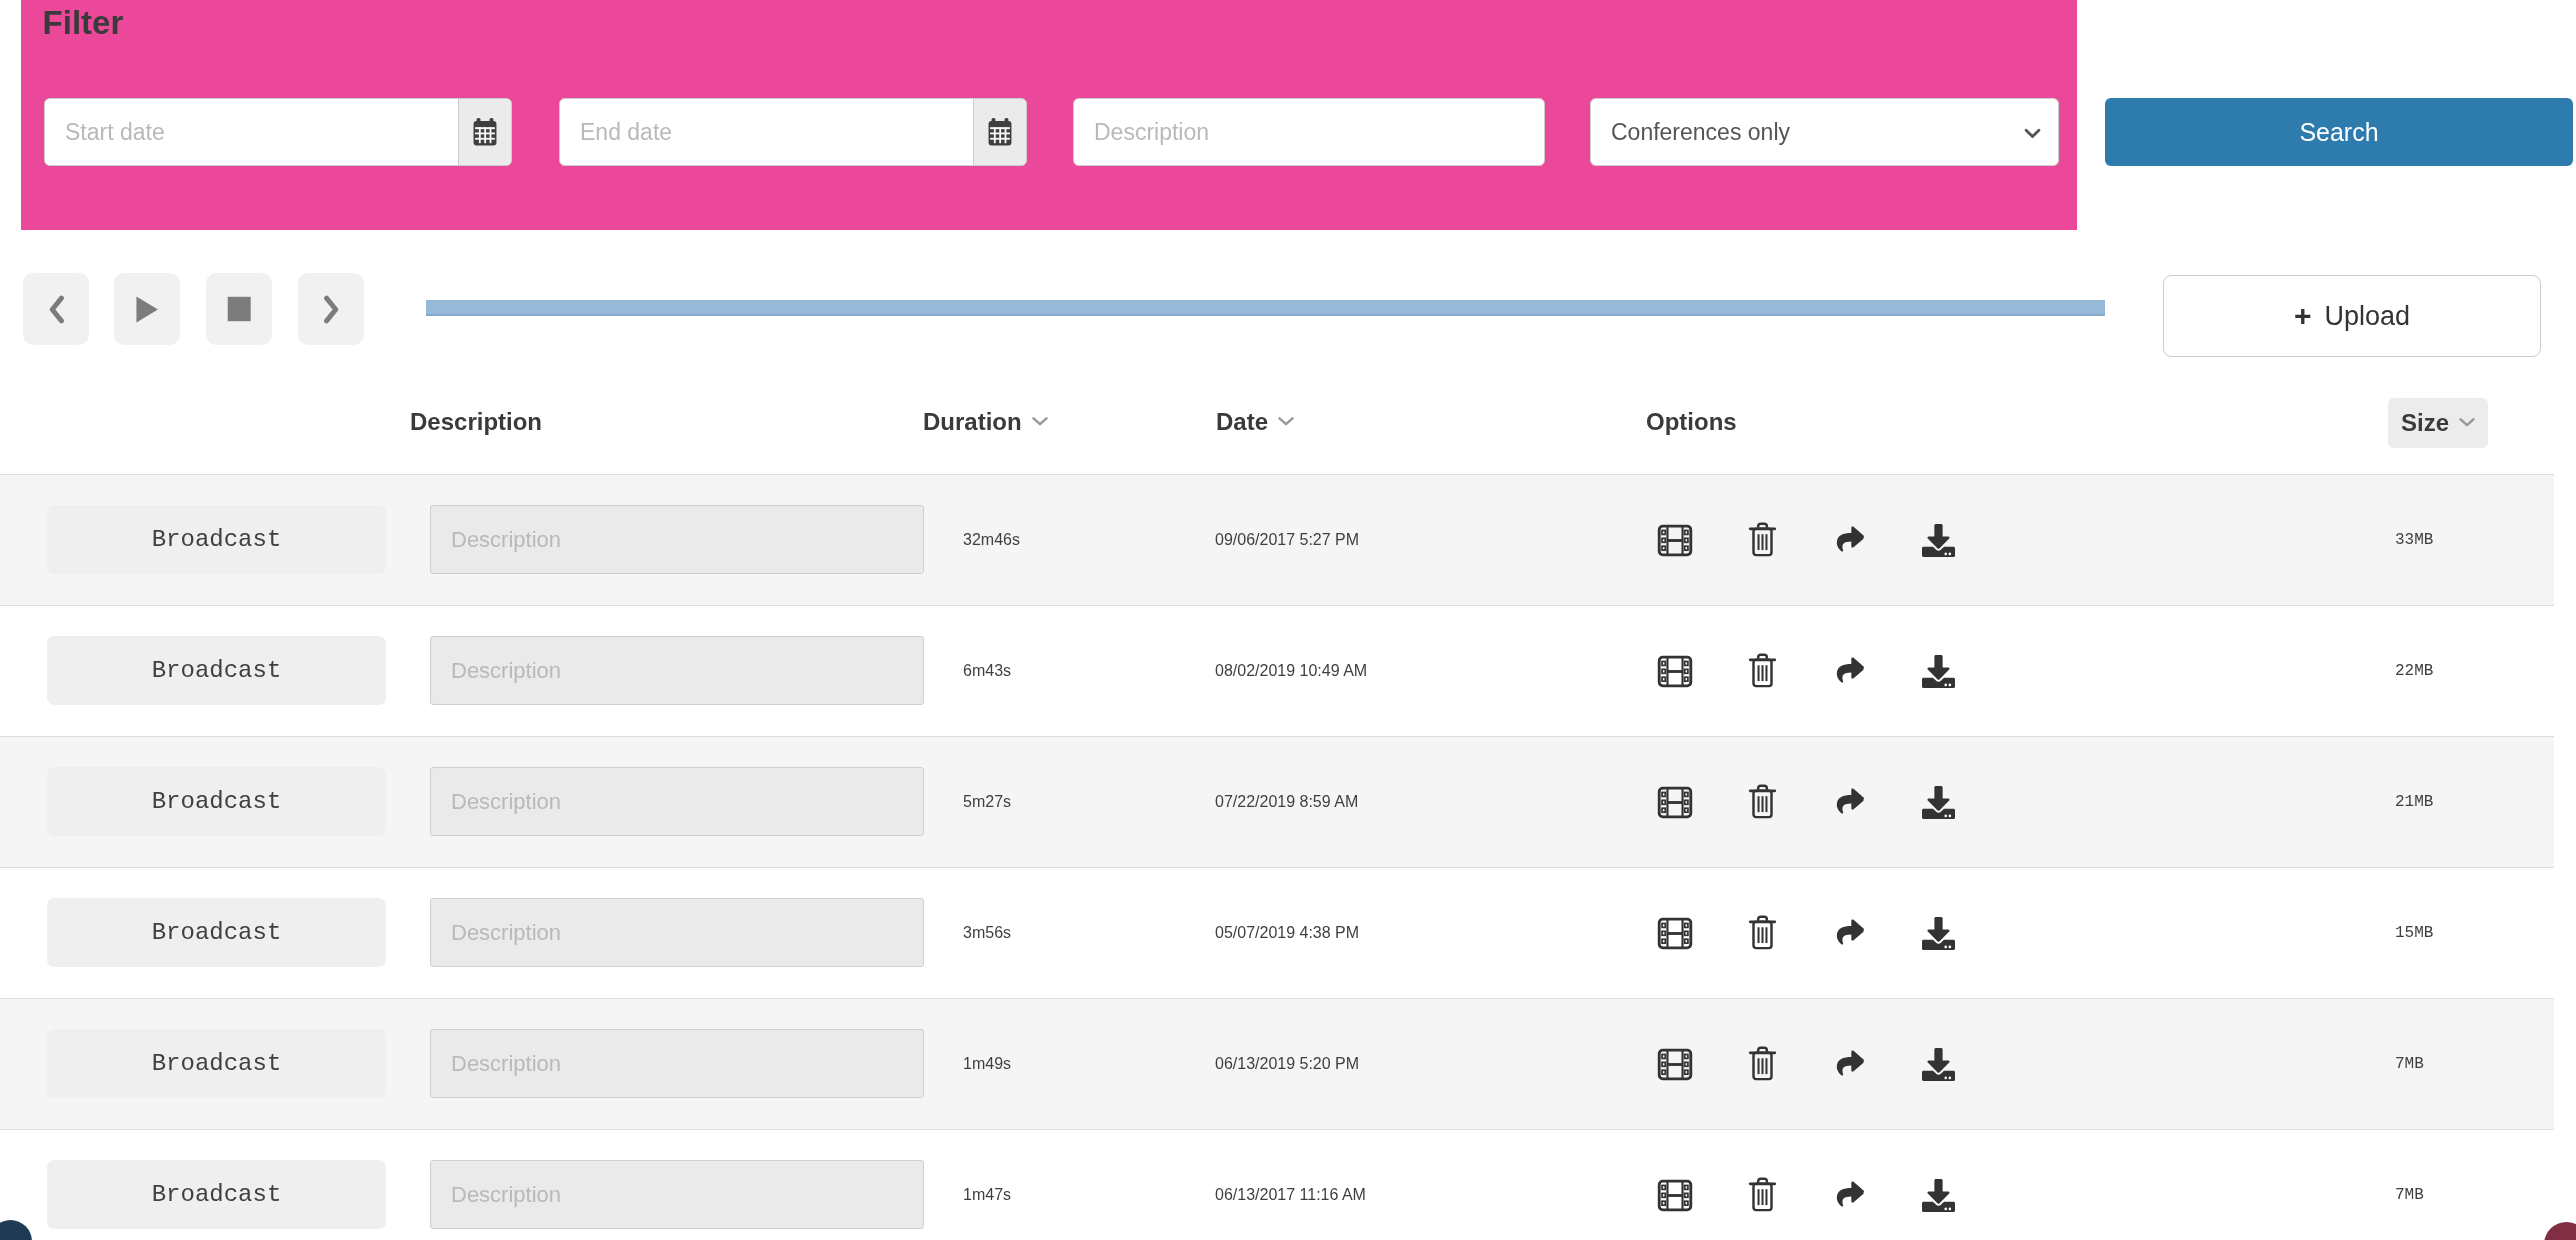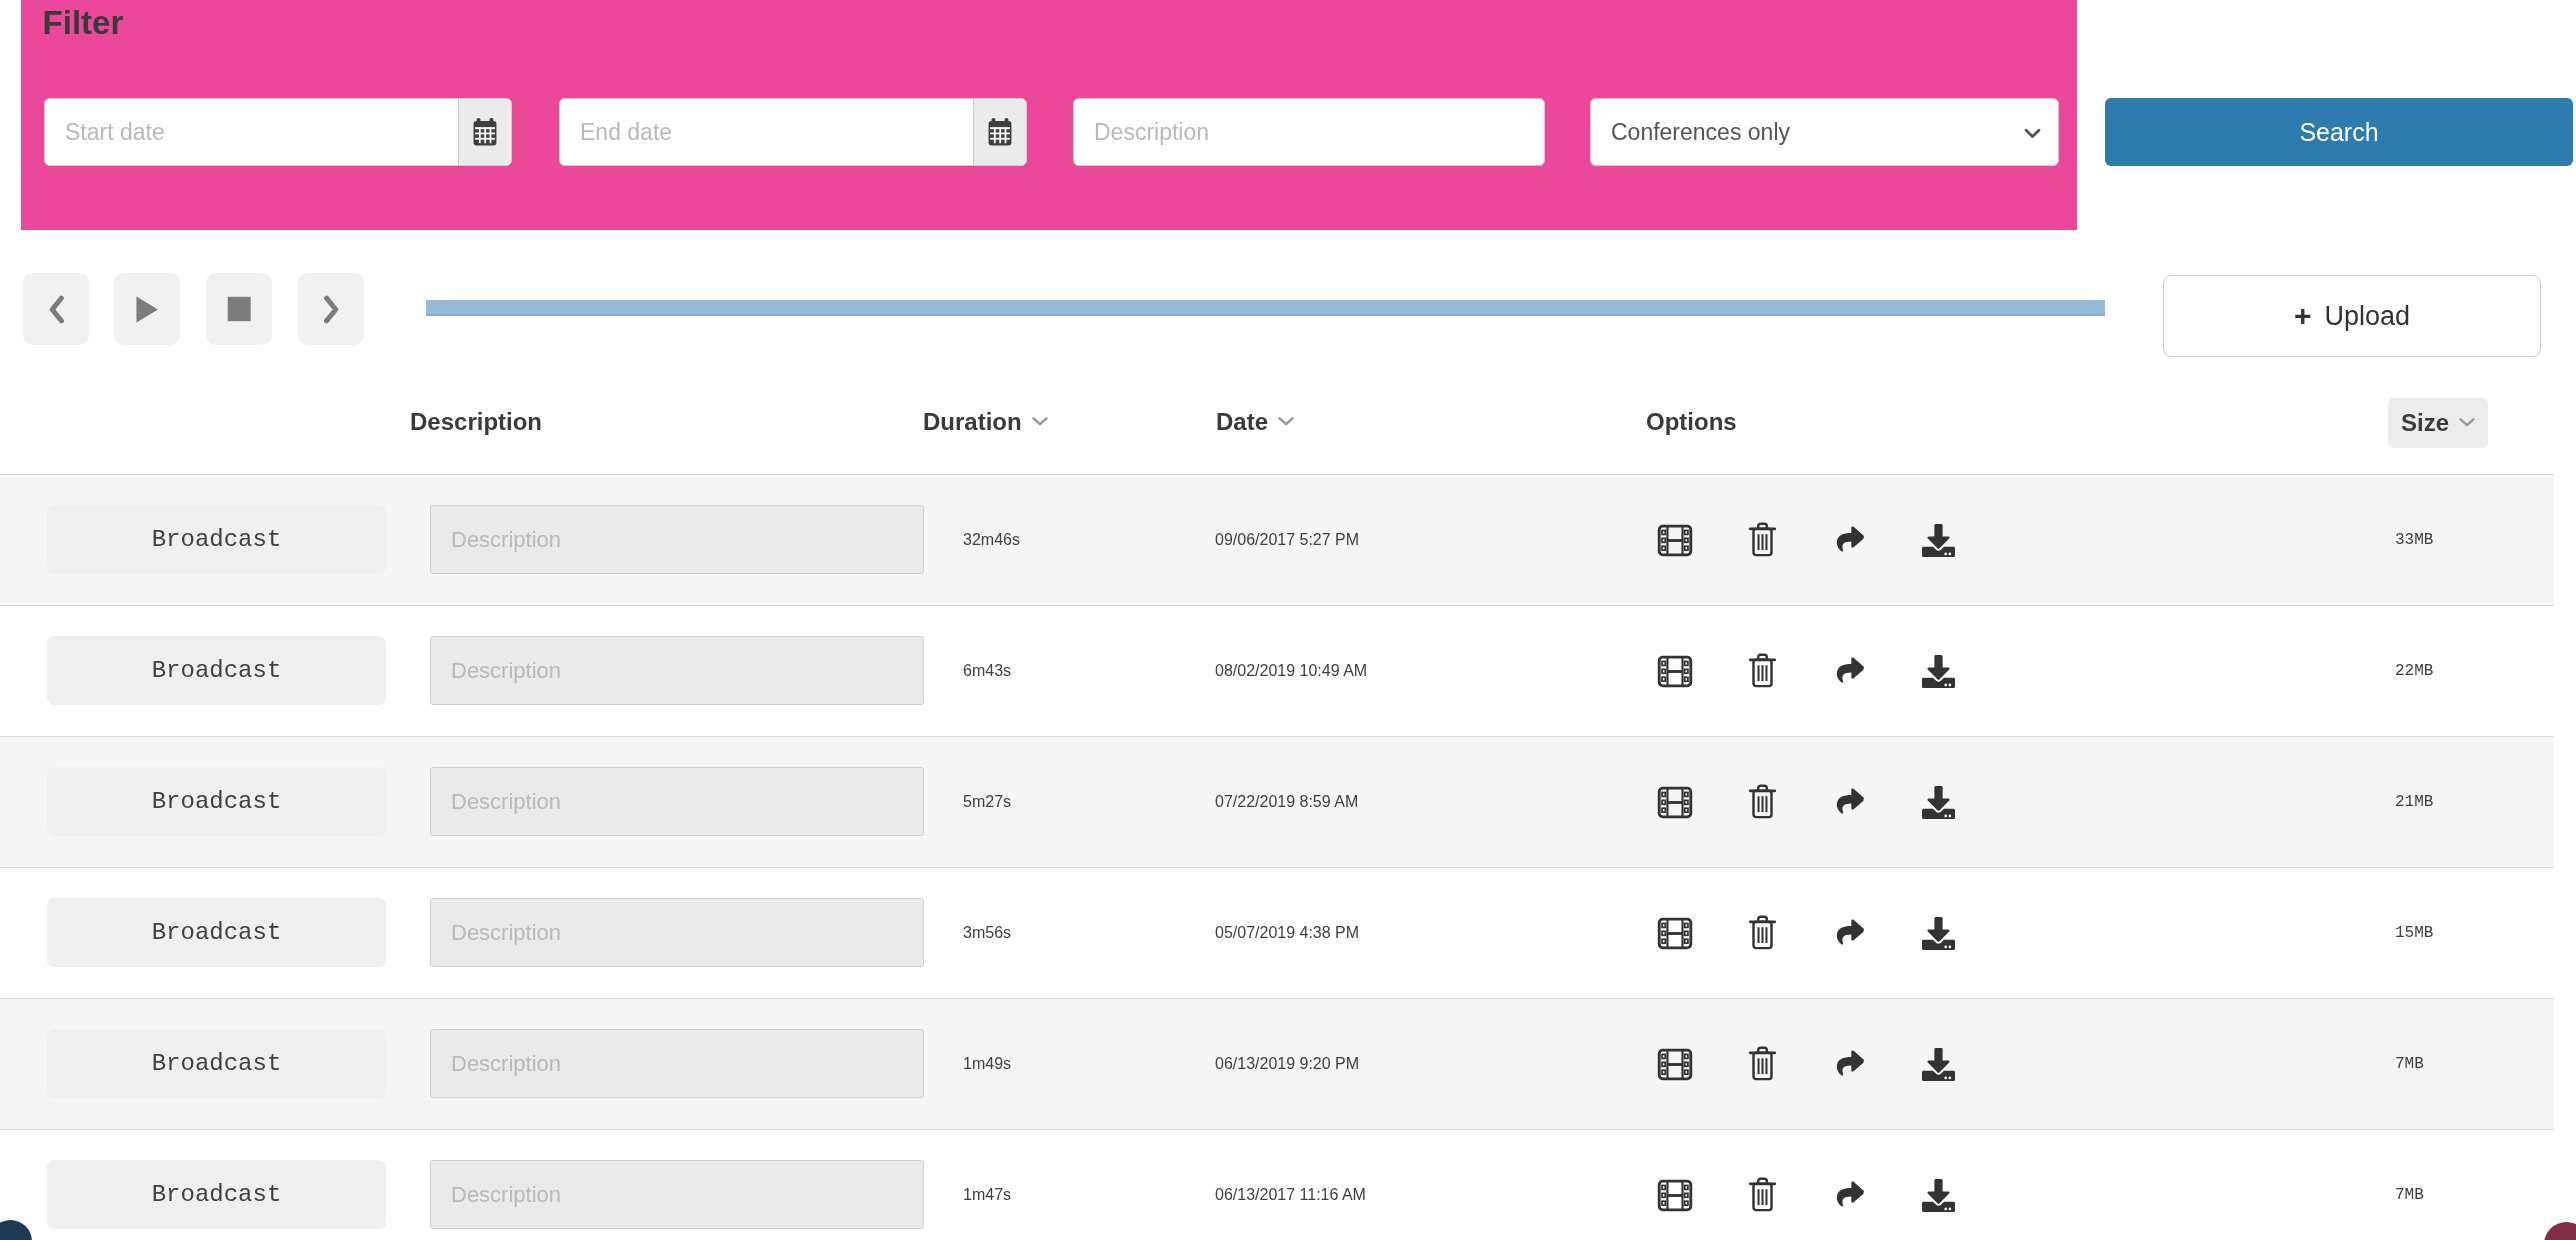--- a/index.html
+++ b/index.html
@@ -339,21 +339,21 @@
         </svg>
       </button>
     </div>
     <div class="cell cell-size">15MB</div>
   </div>
 
   <div class="t-row">
     <button class="broadcast-btn">Broadcast</button>
     <input type="text" class="row-desc" placeholder="Description" style="">
     <div class="cell cell-duration">1m49s</div>
-    <div class="cell cell-date">06/13/2019 9:20 PM</div>
+    <div class="cell cell-date">06/13/2019 5:20 PM</div>
     <div class="options-cell">
       <button class="icon-btn">
         <svg width="36" height="33" viewBox="0 0 50 46">
           <rect x="3" y="3" width="44" height="40" rx="5" fill="none" stroke="#333" stroke-width="4"></rect>
           <line x1="14.5" y1="3" x2="14.5" y2="43" stroke="#333" stroke-width="3"></line>
           <line x1="35.5" y1="3" x2="35.5" y2="43" stroke="#333" stroke-width="3"></line>
           <line x1="14.5" y1="23" x2="35.5" y2="23" stroke="#333" stroke-width="4"></line>
           <rect x="7" y="9" width="4.5" height="5.5" fill="none" stroke="#333" stroke-width="2.4"></rect>
           <rect x="7" y="20" width="4.5" height="5.5" fill="none" stroke="#333" stroke-width="2.4"></rect>
           <rect x="7" y="31" width="4.5" height="5.5" fill="none" stroke="#333" stroke-width="2.4"></rect>

